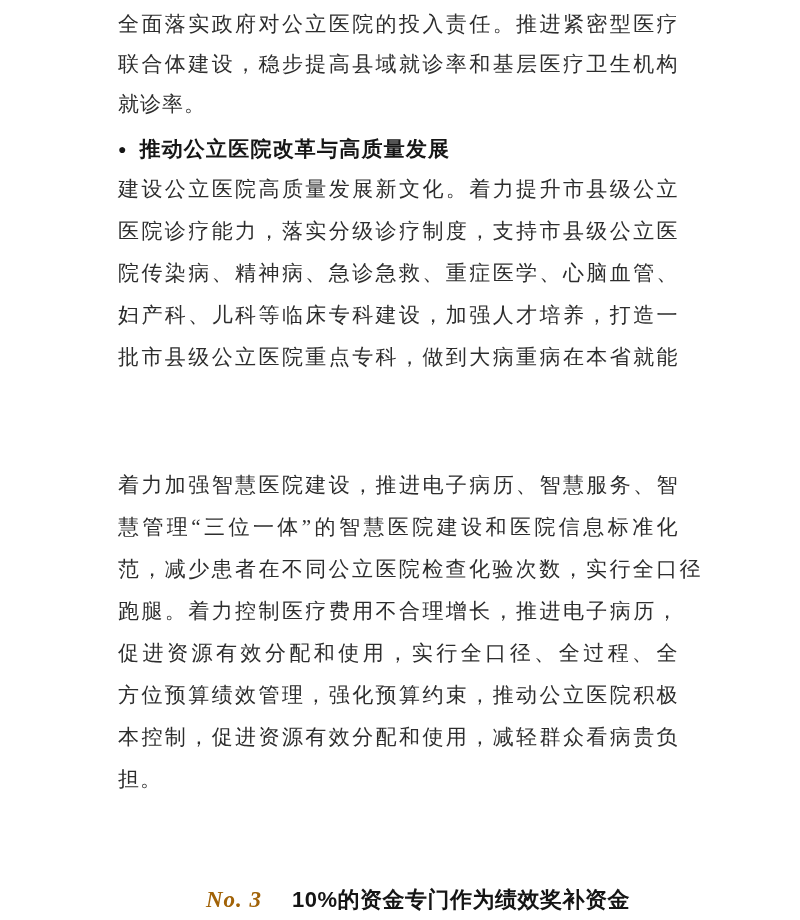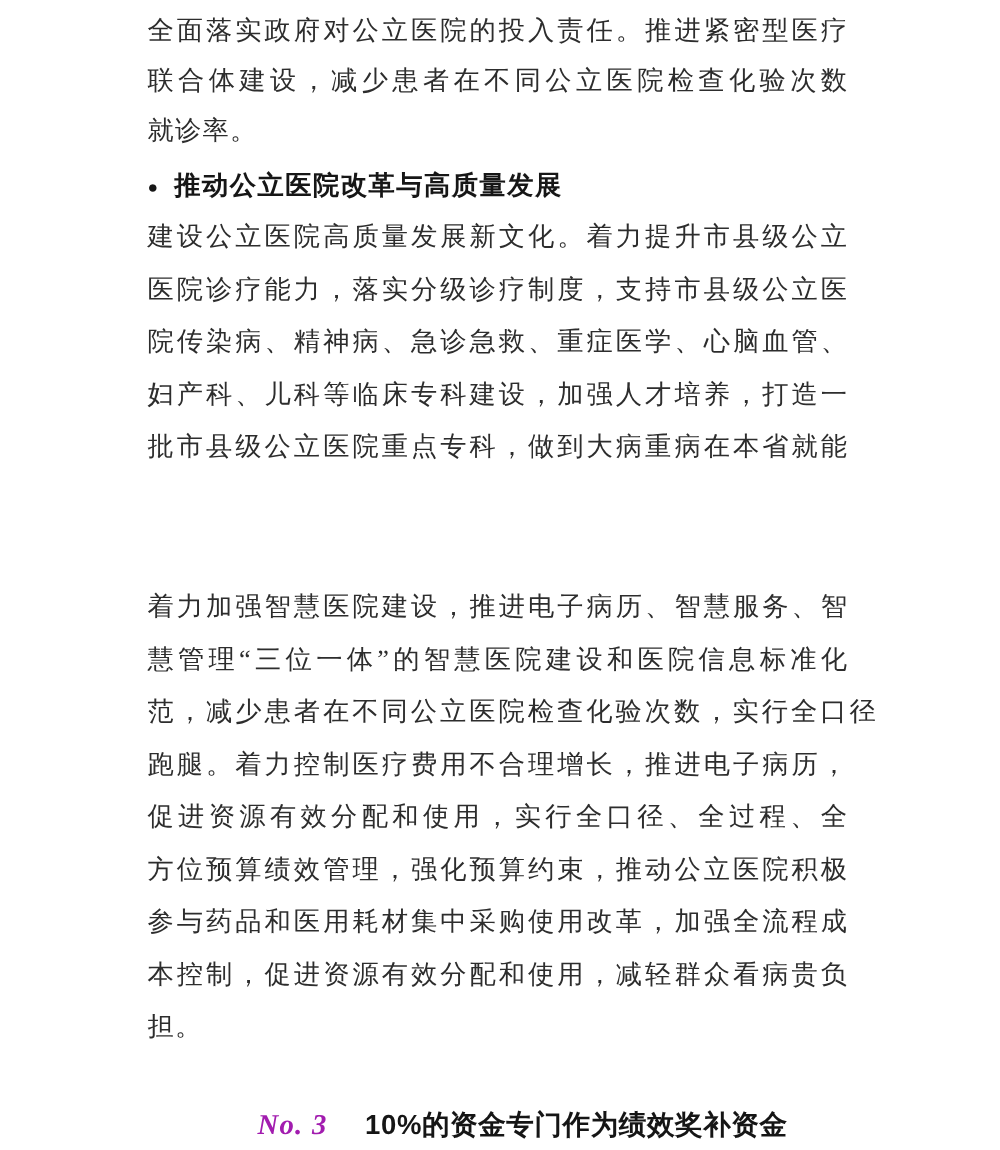--- a/index.html
+++ b/index.html
@@ -69,40 +69,40 @@
     justify-content: center;
     align-items: baseline;
     line-height: 36px;
     transform: translateX(18px);
   }
   .footer .no {
     font-family: "Liberation Serif", serif;
     font-style: italic;
     font-weight: bold;
     font-size: 23px;
-    color: #a21caf;
+    color: #a16207;
     margin-right: 30px;
     letter-spacing: 1px;
   }
   .footer .ftext {
     font-family: "Liberation Sans", sans-serif;
     font-weight: bold;
     font-size: 22px;
     color: #151515;
     letter-spacing: 0.5px;
   }
 </style>
 </head>
 <body>
 
 <div class="page">
 
   <div class="textblock p1">
     <div class="line">全面落实政府对公立医院的投入责任。推进紧密型医疗</div>
-    <div class="line">联合体建设，减少患者在不同公立医院检查化验次数</div>
+    <div class="line">联合体建设，稳步提高县域就诊率和基层医疗卫生机构</div>
     <div class="line pend">就诊率。</div>
   </div>
 
   <div class="heading">
     <span class="bullet">●</span>
     <span>推动公立医院改革与高质量发展</span>
   </div>
 
   <div class="textblock p2">
     <div class="line">建设公立医院高质量发展新文化。着力提升市县级公立</div>
@@ -112,21 +112,20 @@
     <div class="line">批市县级公立医院重点专科，做到大病重病在本省就能</div>
   </div>
 
   <div class="textblock p3">
     <div class="line">着力加强智慧医院建设，推进电子病历、智慧服务、智</div>
     <div class="line">慧管理“三位一体”的智慧医院建设和医院信息标准化</div>
     <div class="line">范，减少患者在不同公立医院检查化验次数，实行全口径</div>
     <div class="line">跑腿。着力控制医疗费用不合理增长，推进电子病历，</div>
     <div class="line">促进资源有效分配和使用，实行全口径、全过程、全</div>
     <div class="line">方位预算绩效管理，强化预算约束，推动公立医院积极</div>
-    <div class="line">参与药品和医用耗材集中采购使用改革，加强全流程成</div>
     <div class="line">本控制，促进资源有效分配和使用，减轻群众看病贵负</div>
     <div class="line pend">担。</div>
   </div>
 
   <div class="footer">
     <span class="no">No. 3</span>
     <span class="ftext">10%的资金专门作为绩效奖补资金</span>
   </div>
 
 </div>

